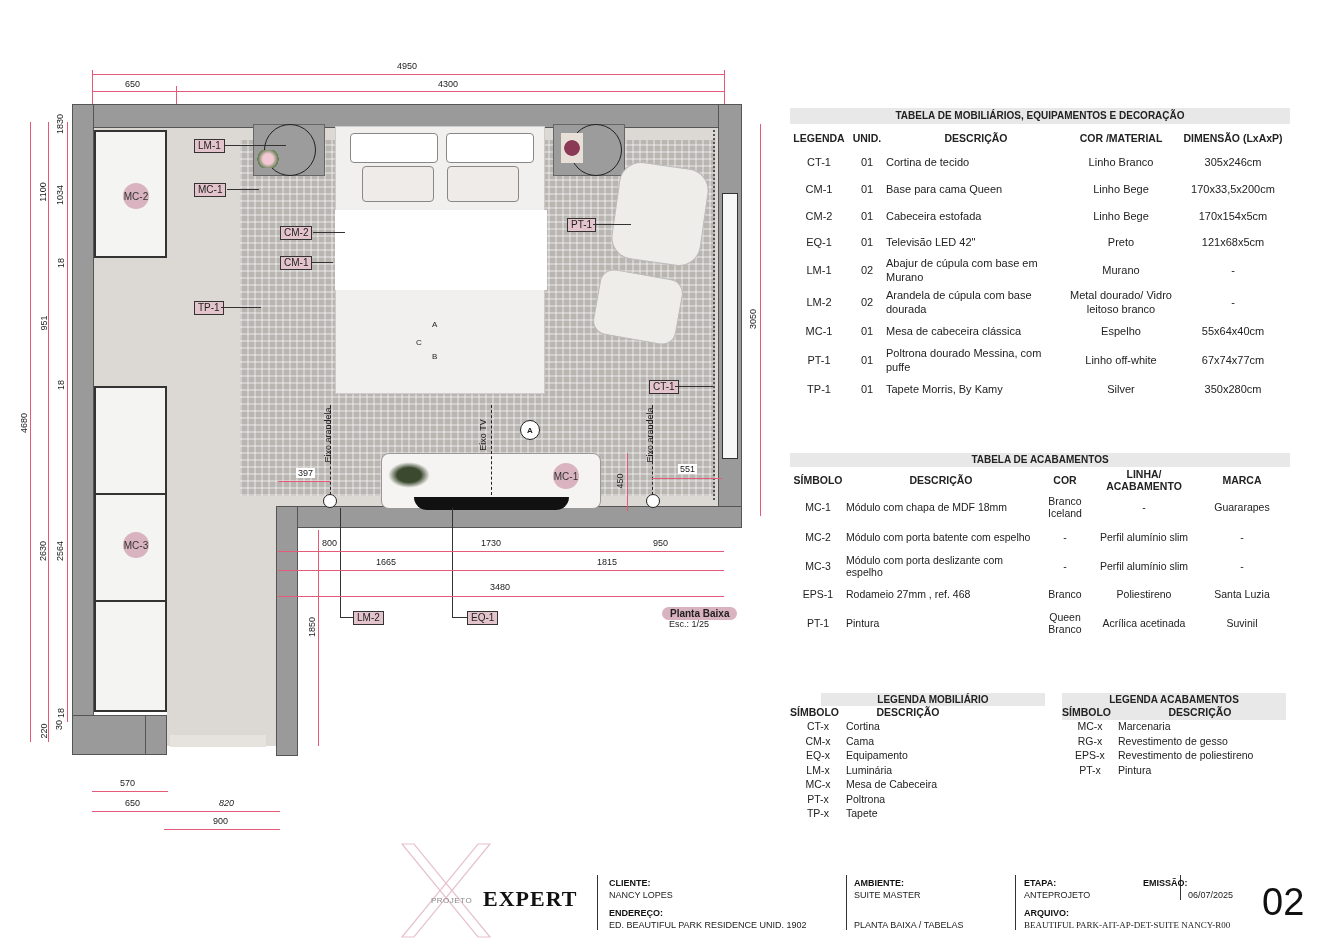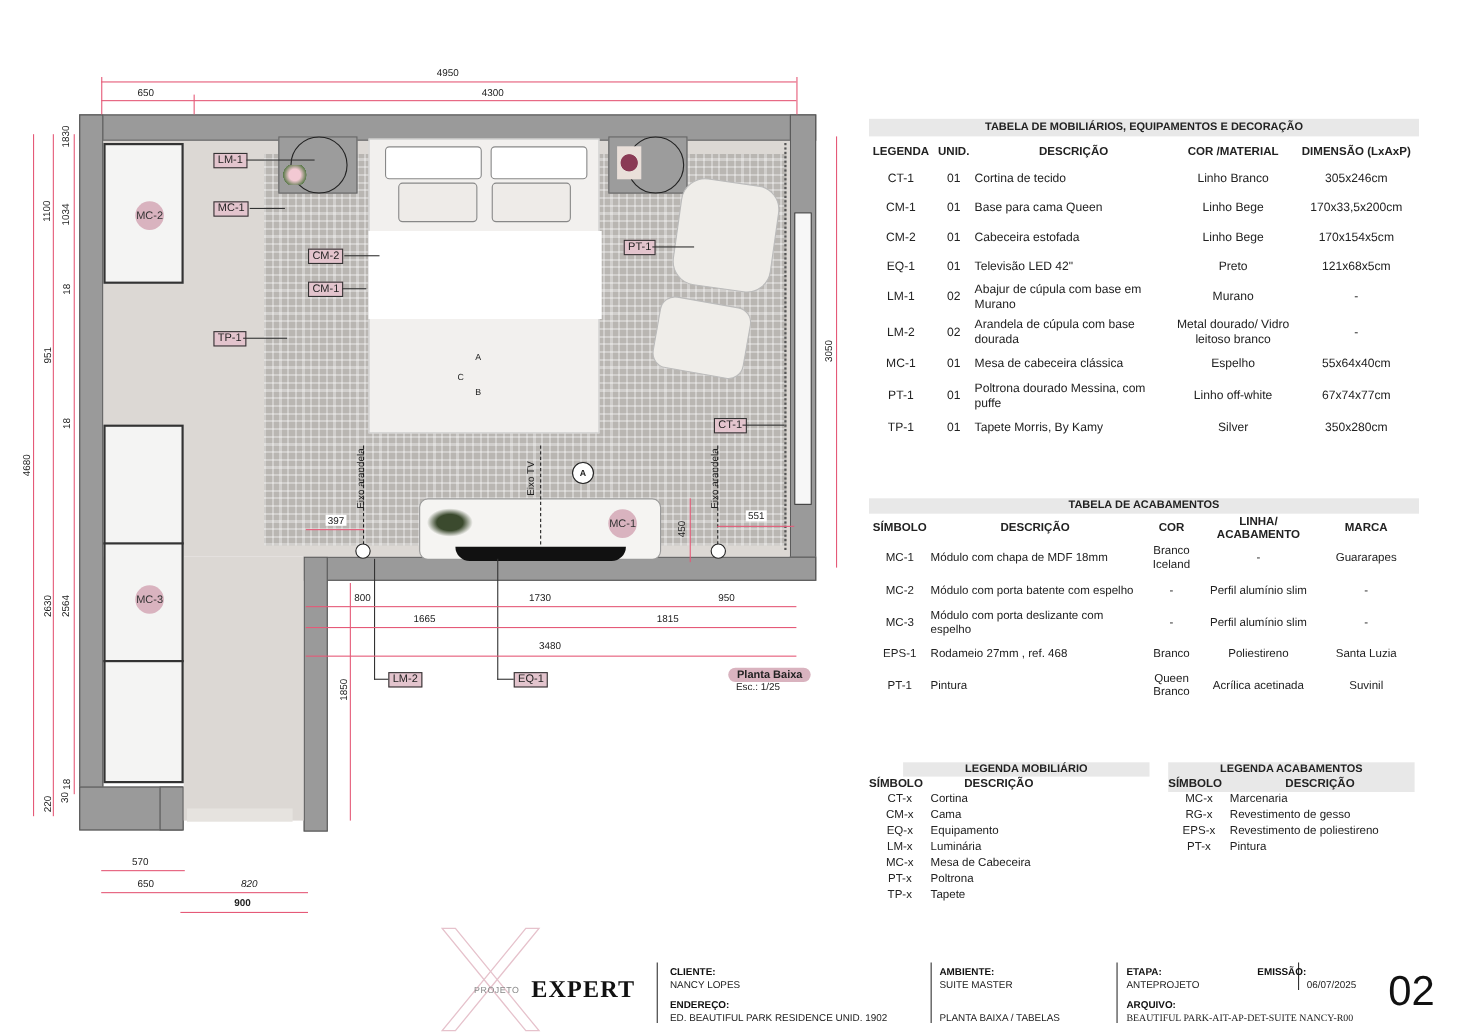--- a/index.html
+++ b/index.html
@@ -188,21 +188,21 @@
   <div class="dim-txt" style="left:490px;top:582px;">3480</div>
   <div class="dim-v" style="left:318px;top:530px;height:216px;"></div>
   <div class="dim-txt v" style="left:302px;top:622px;">1850</div>
 
   <div class="dim-h" style="left:92px;top:791px;width:76px;"></div>
   <div class="dim-txt" style="left:120px;top:778px;">570</div>
   <div class="dim-h" style="left:92px;top:811px;width:188px;"></div>
   <div class="dim-txt" style="left:125px;top:798px;">650</div>
   <div class="dim-txt" style="left:219px;top:798px;font-style:italic;">820</div>
   <div class="dim-h" style="left:164px;top:829px;width:116px;"></div>
-  <div class="dim-txt" style="left:213px;top:816px;font-weight:bold;">900</div>
+  <div class="dim-txt" style="left:213px;top:816px;">900</div>
 
   <div class="pink-badge" style="left:662px;top:607px;">Planta Baixa</div>
   <div class="abs" style="left:669px;top:619px;font-size:9px;">Esc.: 1/25</div>
 </div>
 
 <div class="tbl-title" style="left:790px;top:108px;width:500px;">TABELA DE MOBILIÁRIOS, EQUIPAMENTOS E DECORAÇÃO</div>
 <table class="tbl" style="left:790px;top:128px;width:500px;">
   <colgroup>
       <col style="width:58px">
       <col style="width:38px">

